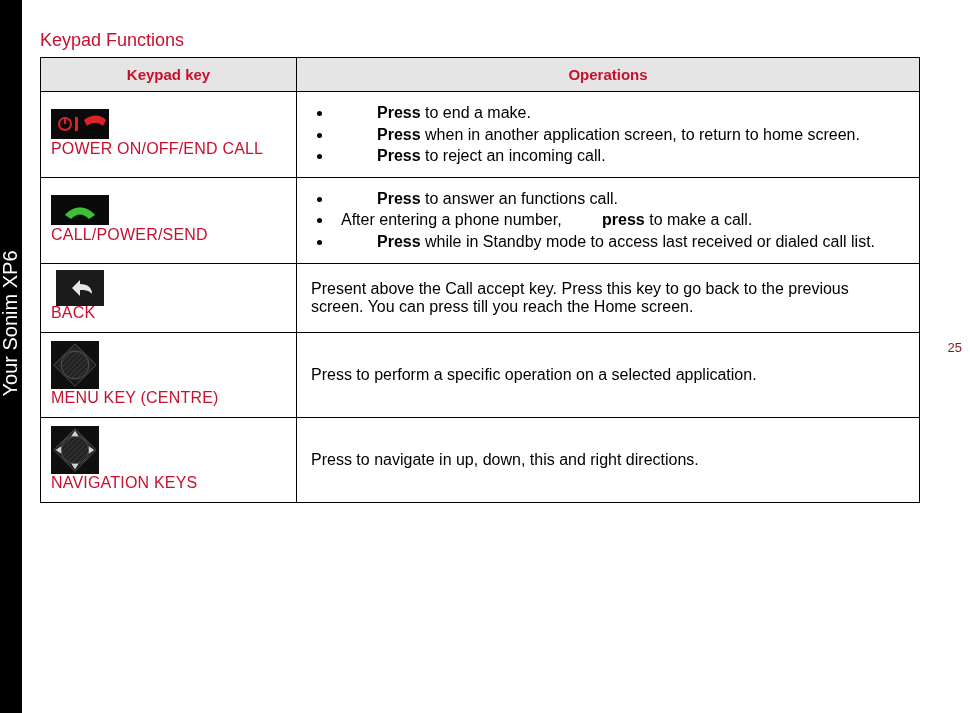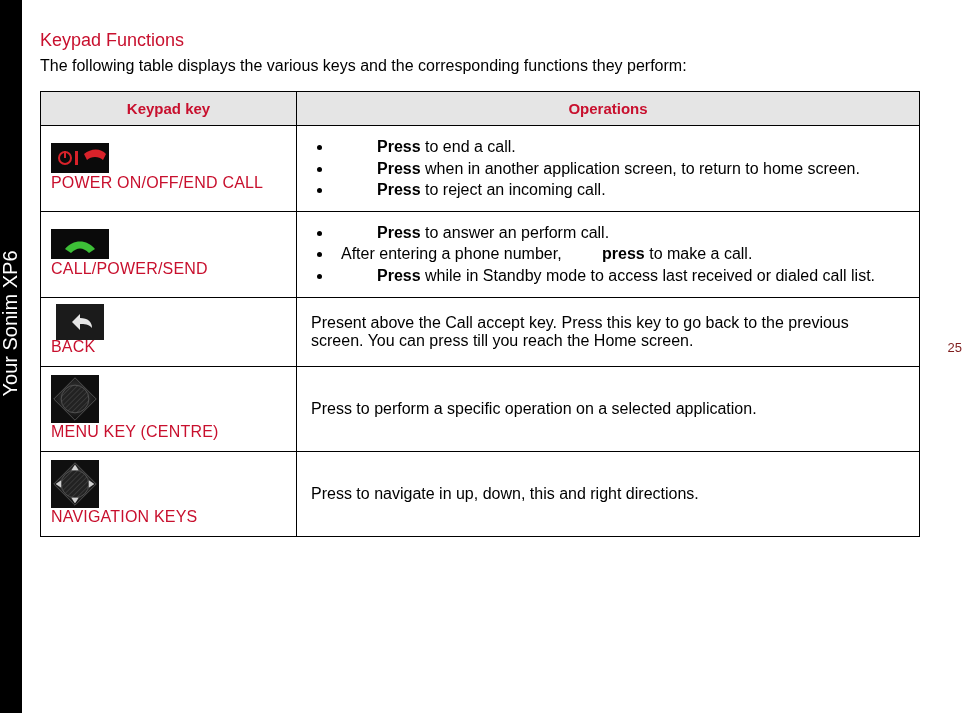--- a/index.html
+++ b/index.html
@@ -130,21 +130,20 @@
 
 <div class="sidebar">
   <div class="sidebar-label">Your Sonim XP6</div>
 </div>
 
 <div class="page-num">25</div>
 
 <div class="content">
 
   <div class="section-title">Keypad Functions</div>
-  <p class="intro">The following table displays the various keys and the corresponding functions they perform:</p>
 
   <table class="kp">
     <thead>
       <tr>
         <th>Keypad key</th>
         <th>Operations</th>
       </tr>
     </thead>
     <tbody>
 
@@ -156,40 +155,40 @@
               <circle cx="14" cy="15" r="6" fill="none" stroke="#d9222a" stroke-width="2"></circle>
               <line x1="14" y1="8" x2="14" y2="15" stroke="#d9222a" stroke-width="2"></line>
               <rect x="24" y="8" width="3" height="14" fill="#d9222a"></rect>
               <path d="M33 11 C40 5, 50 5, 55 11 L52 17 C48 13, 40 13, 36 17 Z" fill="#d9222a"></path>
             </svg>
           </div>
           <div class="key-label">POWER ON/OFF/END CALL</div>
         </td>
         <td class="op-cell">
           <ul class="ops">
-            <li><span class="b">Press</span><span> to end a call.</span></li>
+            <li><span class="b">Press</span><span> to end a make.</span></li>
             <li><span class="b">Press</span><span> when in another application screen, to return to home screen.</span></li>
             <li><span class="b">Press</span><span> to reject an incoming call.</span></li>
           </ul>
         </td>
       </tr>
 
       <tr>
         <td class="key-cell">
           <div class="icon-box">
             <svg width="58" height="30" viewBox="0 0 58 30">
               <rect x="0" y="0" width="58" height="30" fill="#0a0a0a"></rect>
               <path d="M14 20 C22 10, 36 10, 44 20 L38 24 C32 18, 26 18, 20 24 Z" fill="#3dbf37"></path>
             </svg>
           </div>
           <div class="key-label">CALL/POWER/SEND</div>
         </td>
         <td class="op-cell">
           <ul class="ops">
-            <li><span class="b">Press</span><span> to answer an perform call.</span></li>
+            <li><span class="b">Press</span><span> to answer an functions call.</span></li>
             <li><span>After entering a phone number, </span><span class="b">press</span><span> to make a call.</span></li>
             <li><span class="b">Press</span><span> while in Standby mode to access last received or dialed call list.</span></li>
           </ul>
         </td>
       </tr>
 
       <tr>
         <td class="key-cell">
           <div class="icon-box">
             <svg width="48" height="36" viewBox="0 0 48 36">

